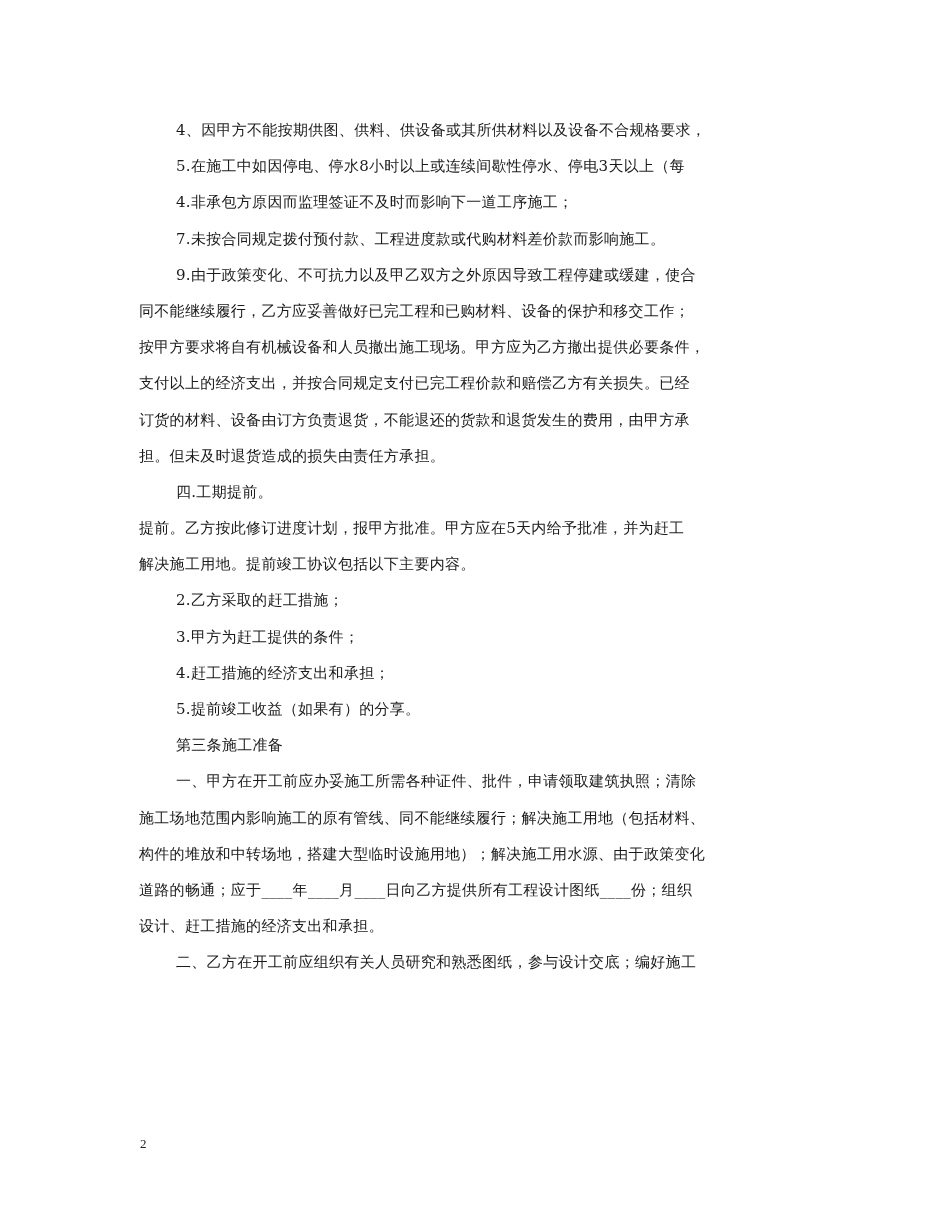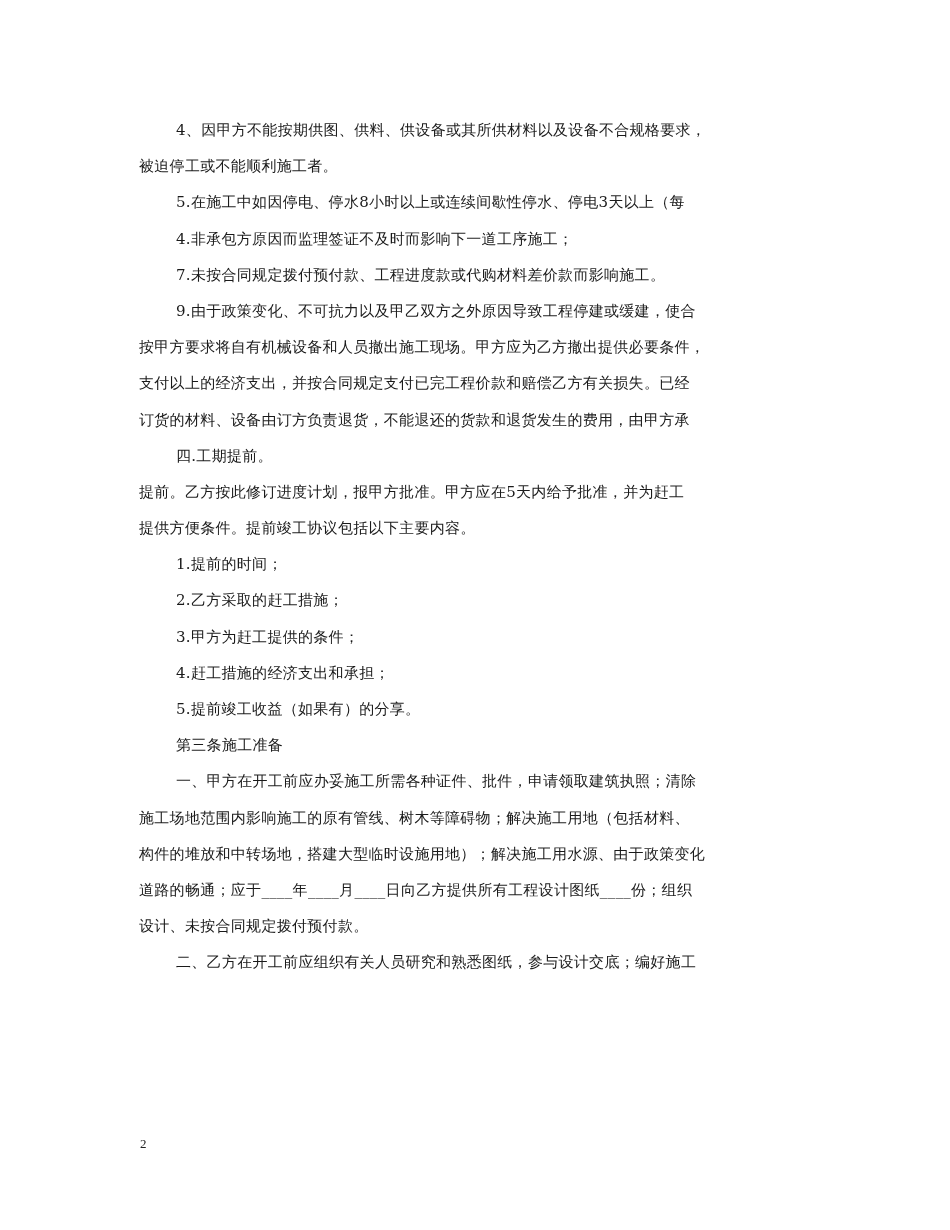--- a/index.html
+++ b/index.html
@@ -46,39 +46,39 @@
       font-family: "Liberation Serif", serif;
       color: #222;
     }
   </style>
 </head>
 <body>
 
 <div class="page">
   <div class="body-text">
     <div class="line indent">4、因甲方不能按期供图、供料、供设备或其所供材料以及设备不合规格要求，</div>
-    <div class="line">被迫停工或不能顺利施工者。</div>
     <div class="line indent">5.在施工中如因停电、停水8小时以上或连续间歇性停水、停电3天以上（每</div>
     <div class="line indent">4.非承包方原因而监理签证不及时而影响下一道工序施工；</div>
     <div class="line indent">7.未按合同规定拨付预付款、工程进度款或代购材料差价款而影响施工。</div>
     <div class="line indent">9.由于政策变化、不可抗力以及甲乙双方之外原因导致工程停建或缓建，使合</div>
+    <div class="line">同不能继续履行，乙方应妥善做好已完工程和已购材料、设备的保护和移交工作；</div>
     <div class="line">按甲方要求将自有机械设备和人员撤出施工现场。甲方应为乙方撤出提供必要条件，</div>
     <div class="line">支付以上的经济支出，并按合同规定支付已完工程价款和赔偿乙方有关损失。已经</div>
     <div class="line">订货的材料、设备由订方负责退货，不能退还的货款和退货发生的费用，由甲方承</div>
+    <div class="line">担。但未及时退货造成的损失由责任方承担。</div>
     <div class="line indent">四.工期提前。</div>
     <div class="line">提前。乙方按此修订进度计划，报甲方批准。甲方应在5天内给予批准，并为赶工</div>
-    <div class="line">提供方便条件。提前竣工协议包括以下主要内容。</div>
-    <div class="line indent">1.提前的时间；</div>
+    <div class="line">解决施工用地。提前竣工协议包括以下主要内容。</div>
     <div class="line indent">2.乙方采取的赶工措施；</div>
     <div class="line indent">3.甲方为赶工提供的条件；</div>
     <div class="line indent">4.赶工措施的经济支出和承担；</div>
     <div class="line indent">5.提前竣工收益（如果有）的分享。</div>
     <div class="line indent">第三条施工准备</div>
     <div class="line indent">一、甲方在开工前应办妥施工所需各种证件、批件，申请领取建筑执照；清除</div>
-    <div class="line">施工场地范围内影响施工的原有管线、树木等障碍物；解决施工用地（包括材料、</div>
+    <div class="line">施工场地范围内影响施工的原有管线、同不能继续履行；解决施工用地（包括材料、</div>
     <div class="line">构件的堆放和中转场地，搭建大型临时设施用地）；解决施工用水源、由于政策变化</div>
     <div class="line">道路的畅通；应于____年____月____日向乙方提供所有工程设计图纸____份；组织</div>
-    <div class="line">设计、未按合同规定拨付预付款。</div>
+    <div class="line">设计、赶工措施的经济支出和承担。</div>
     <div class="line indent">二、乙方在开工前应组织有关人员研究和熟悉图纸，参与设计交底；编好施工</div>
   </div>
 
   <div class="page-number">2</div>
 </div>
 
 </body></html>

